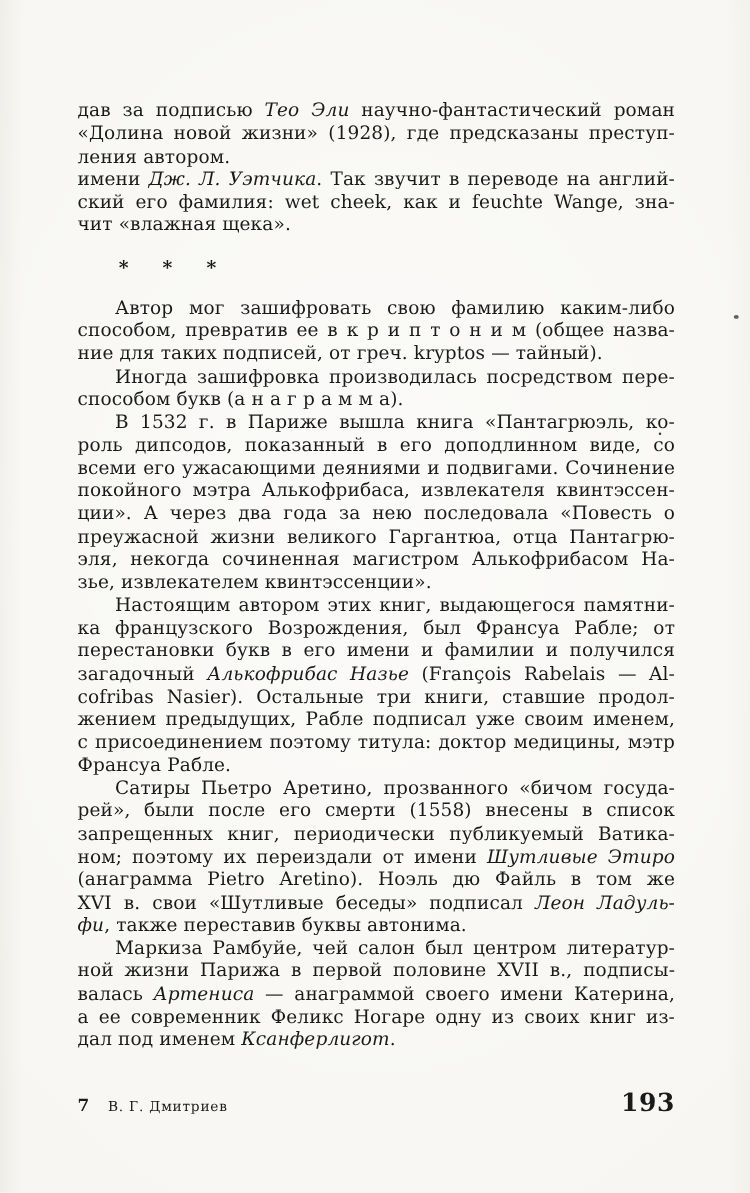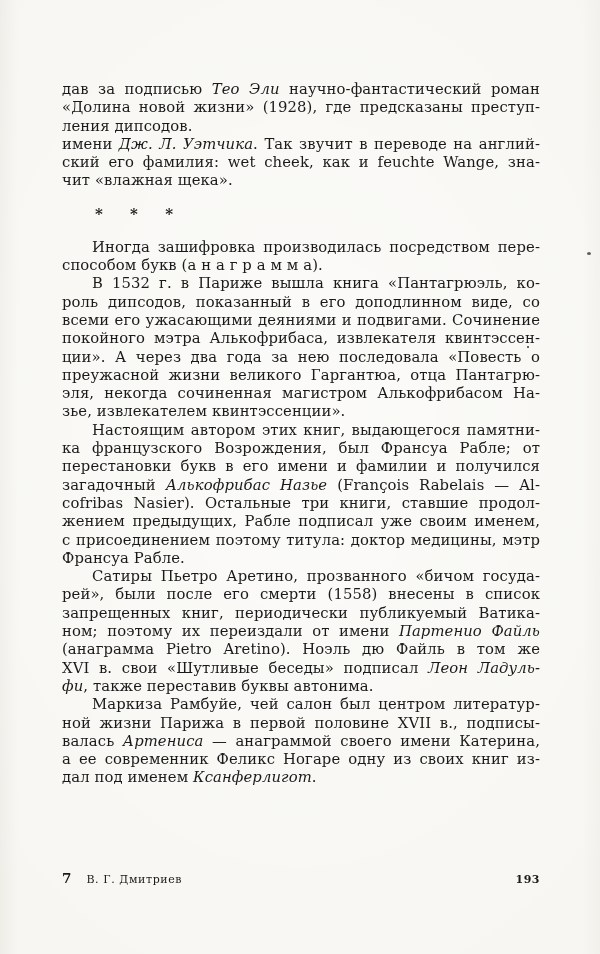--- a/index.html
+++ b/index.html
@@ -45,42 +45,47 @@
     letter-spacing:11px;
   }
   .footer{
     position:absolute;
     left:62px;right:60px;top:870px;
     display:flex;align-items:baseline;justify-content:space-between;
   }
   .footer-left{display:flex;align-items:baseline;gap:15px;}
   .sig-num{font-size:13.5px;font-weight:bold;}
   .author{font-size:11px;letter-spacing:0.6px;}
-  .page-num{font-size:11px;font-weight:bold;letter-spacing:0.5px;}
+  .page-num{font-size:20px;font-weight:bold;letter-spacing:0.5px;}
   .speck{position:absolute;background:#3a3a38;border-radius:50%;}
   .speck-a{left:527px;top:346px;width:2px;height:2px;}
   .speck-b{left:587px;top:252px;width:4px;height:3px;opacity:0.8;}
 </style>
 </head>
 <body>
 
 <div class="page">
 
   <div class="text-block">
       <div class="para">
         <div class="line"><span>дав за подписью </span><span class="it">Тео Эли</span><span> научно-фантастический роман</span></div>
         <div class="line"><span>«Долина новой жизни» (1928), где предсказаны преступ-</span></div>
-        <div class="line end"><span>ления дипсодов.</span></div>
+        <div class="line end"><span>ления автором.</span></div>
       </div>
       <div class="para">
         <div class="line"><span>имени </span><span class="it">Дж. Л. Уэтчика</span><span>. Так звучит в переводе на англий-</span></div>
         <div class="line"><span>ский его фамилия: wet cheek, как и feuchte Wange, зна-</span></div>
         <div class="line end"><span>чит «влажная щека».</span></div>
       </div>
       <div class="sep">* * *</div>
+      <div class="para">
+        <div class="line indent"><span>Автор мог зашифровать свою фамилию каким-либо</span></div>
+        <div class="line"><span>способом, превратив ее в к р и п т о н и м (общее назва-</span></div>
+        <div class="line end"><span>ние для таких подписей, от греч. kryptos — тайный).</span></div>
+      </div>
       <div class="para">
         <div class="line indent"><span>Иногда зашифровка производилась посредством пере-</span></div>
         <div class="line end"><span>способом букв (а н а г р а м м а).</span></div>
       </div>
       <div class="para">
         <div class="line indent"><span>В 1532 г. в Париже вышла книга «Пантагрюэль, ко-</span></div>
         <div class="line"><span>роль дипсодов, показанный в его доподлинном виде, со</span></div>
         <div class="line"><span>всеми его ужасающими деяниями и подвигами. Сочинение</span></div>
         <div class="line"><span>покойного мэтра Алькофрибаса, извлекателя квинтэссен-</span></div>
         <div class="line"><span>ции». А через два года за нею последовала «Повесть о</span></div>
@@ -95,21 +100,21 @@
         <div class="line"><span>загадочный </span><span class="it">Алькофрибас Назье</span><span> (François Rabelais — Al-</span></div>
         <div class="line"><span>cofribas Nasier). Остальные три книги, ставшие продол-</span></div>
         <div class="line"><span>жением предыдущих, Рабле подписал уже своим именем,</span></div>
         <div class="line"><span>с присоединением поэтому титула: доктор медицины, мэтр</span></div>
         <div class="line end"><span>Франсуа Рабле.</span></div>
       </div>
       <div class="para">
         <div class="line indent"><span>Сатиры Пьетро Аретино, прозванного «бичом госуда-</span></div>
         <div class="line"><span>рей», были после его смерти (1558) внесены в список</span></div>
         <div class="line"><span>запрещенных книг, периодически публикуемый Ватика-</span></div>
-        <div class="line"><span>ном; поэтому их переиздали от имени </span><span class="it">Партенио Файль</span></div>
+        <div class="line"><span>ном; поэтому их переиздали от имени </span><span class="it">Шутливые Этиро</span></div>
         <div class="line"><span>(анаграмма Pietro Aretino). Ноэль дю Файль в том же</span></div>
         <div class="line"><span>XVI в. свои «Шутливые беседы» подписал </span><span class="it">Леон Ладуль-</span></div>
         <div class="line end"><span class="it">фи</span><span>, также переставив буквы автонима.</span></div>
       </div>
       <div class="para">
         <div class="line indent"><span>Маркиза Рамбуйе, чей салон был центром литератур-</span></div>
         <div class="line"><span>ной жизни Парижа в первой половине XVII в., подписы-</span></div>
         <div class="line"><span>валась </span><span class="it">Артениса</span><span> — анаграммой своего имени Катерина,</span></div>
         <div class="line"><span>а ее современник Феликс Ногаре одну из своих книг из-</span></div>
         <div class="line end"><span>дал под именем </span><span class="it">Ксанферлигот</span><span>.</span></div>

